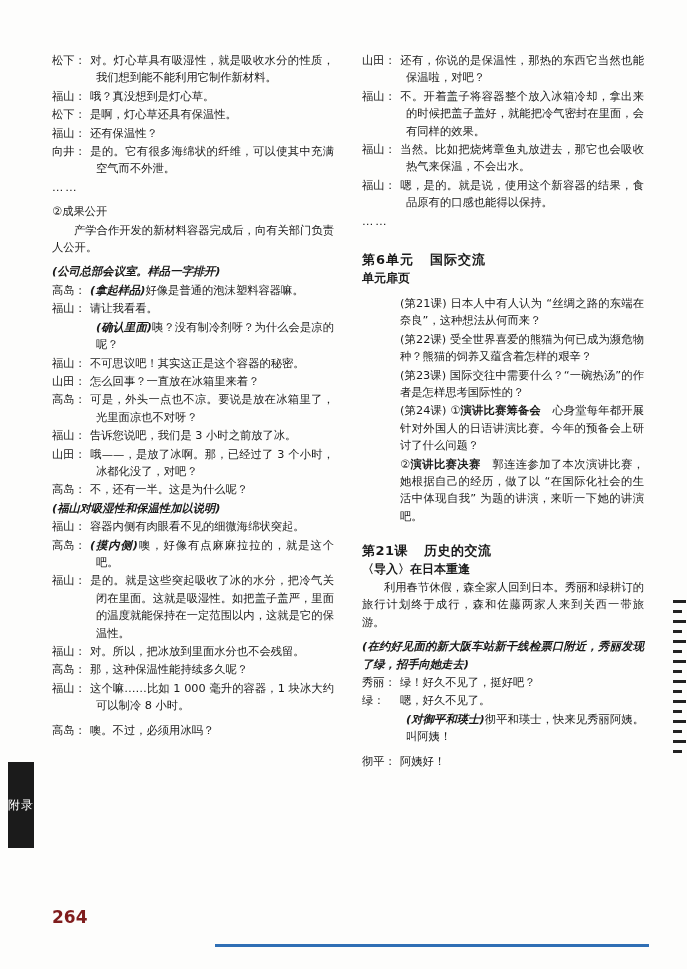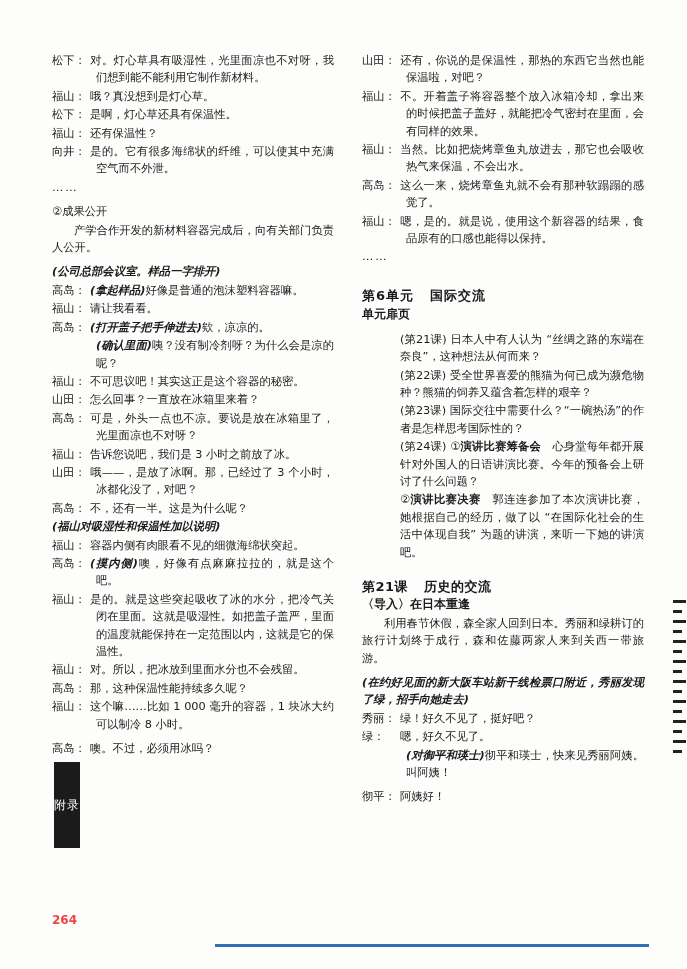--- a/index.html
+++ b/index.html
@@ -30,21 +30,20 @@
     height: 86px;
     background: #1b1b1b;
     color: #ffffff;
     display: flex;
     flex-direction: column;
     align-items: center;
     justify-content: center;
     font-size: 12px;
     line-height: 15px;
     letter-spacing: 1px;
-    margin-left: 46px;
   }
 
   
   .edge-marks {
     position: absolute;
     right: 0px;
     top: 600px;
     width: 14px;
     height: 180px;
   }
@@ -115,23 +114,23 @@
   }
   .lesson-sub {
     font-size: 12px;
     font-weight: bold;
   }
 
   .page-num {
     position: absolute;
     left: 52px;
     bottom: 42px;
-    font-size: 12px;
-    font-weight: bold;
-    color: #ef4444;
+    font-size: 17px;
+    font-weight: bold;
+    color: #7f1d1d;
   }
   .footer-rule {
     position: absolute;
     left: 215px;
     right: 38px;
     bottom: 22px;
     height: 3px;
     background: #2f6fb5;
   }
 </style>
@@ -158,37 +157,36 @@
       <i></i>
       <i></i>
       <i></i>
       <i></i>
   </div>
 
   <div class="columns">
 
     <div class="col">
 
-      <p class="dialog"><span class="spk">松下：</span><span>对。灯心草具有吸湿性，光里面凉也不对呀，我们想到能不能利用它制作新材料。</span></p>
+      <p class="dialog"><span class="spk">松下：</span><span>对。灯心草具有吸湿性，就是吸收水分的性质，我们想到能不能利用它制作新材料。</span></p>
       <p class="dialog"><span class="spk">福山：</span><span>哦？真没想到是灯心草。</span></p>
       <p class="dialog"><span class="spk">松下：</span><span>是啊，灯心草还具有保温性。</span></p>
       <p class="dialog"><span class="spk">福山：</span><span>还有保温性？</span></p>
       <p class="dialog"><span class="spk">向井：</span><span>是的。它有很多海绵状的纤维，可以使其中充满空气而不外泄。</span></p>
 
       <p class="dots">……</p>
 
       <div class="gap-s"></div>
       <p>②成果公开</p>
       <p class="indent2">产学合作开发的新材料容器完成后，向有关部门负责人公开。</p>
       <div class="gap-s"></div>
       <p class="bi">(公司总部会议室。样品一字排开)</p>
 
       <p class="dialog"><span class="spk">高岛：</span><span class="bi">(拿起样品)</span><span>好像是普通的泡沫塑料容器嘛。</span></p>
       <p class="dialog"><span class="spk">福山：</span><span>请让我看看。</span></p>
-      <p class="dialog"><span class="spk">高岛：</span><span class="bi">(打开盖子把手伸进去)</span><span>欸，凉凉的。</span></p>
       <p class="hang-in"><span class="bi">(确认里面)</span><span>咦？没有制冷剂呀？为什么会是凉的呢？</span></p>
       <p class="dialog"><span class="spk">福山：</span><span>不可思议吧！其实这正是这个容器的秘密。</span></p>
       <p class="dialog"><span class="spk">山田：</span><span>怎么回事？一直放在冰箱里来着？</span></p>
       <p class="dialog"><span class="spk">高岛：</span><span>可是，外头一点也不凉。要说是放在冰箱里了，光里面凉也不对呀？</span></p>
       <p class="dialog"><span class="spk">福山：</span><span>告诉您说吧，我们是 3 小时之前放了冰。</span></p>
       <p class="dialog"><span class="spk">山田：</span><span>哦——，是放了冰啊。那，已经过了 3 个小时，冰都化没了，对吧？</span></p>
       <p class="dialog"><span class="spk">高岛：</span><span>不，还有一半。这是为什么呢？</span></p>
 
       <p class="bi">(福山对吸湿性和保温性加以说明)</p>
 
@@ -201,21 +199,20 @@
       <div class="gap-s"></div>
       <p class="dialog"><span class="spk">高岛：</span><span>噢。不过，必须用冰吗？</span></p>
 
     </div>
 
     <div class="col">
 
       <p class="dialog"><span class="spk">山田：</span><span>还有，你说的是保温性，那热的东西它当然也能保温啦，对吧？</span></p>
       <p class="dialog"><span class="spk">福山：</span><span>不。开着盖子将容器整个放入冰箱冷却，拿出来的时候把盖子盖好，就能把冷气密封在里面，会有同样的效果。</span></p>
       <p class="dialog"><span class="spk">福山：</span><span>当然。比如把烧烤章鱼丸放进去，那它也会吸收热气来保温，不会出水。</span></p>
-      <p class="dialog"><span class="spk">高岛：</span><span>这么一来，烧烤章鱼丸就不会有那种软蹋蹋的感觉了。</span></p>
       <p class="dialog"><span class="spk">福山：</span><span>嗯，是的。就是说，使用这个新容器的结果，食品原有的口感也能得以保持。</span></p>
 
       <p class="dots">……</p>
 
       <div class="gap-l"></div>
       <p class="unit-head"><span class="u-num">第6单元</span><span>国际交流</span></p>
       <p class="sub-head">单元扉页</p>
       <div class="gap-s"></div>
 
       <p class="hang-in" style="padding-left:38px;">(第21课) 日本人中有人认为 “丝绸之路的东端在奈良”，这种想法从何而来？</p>

